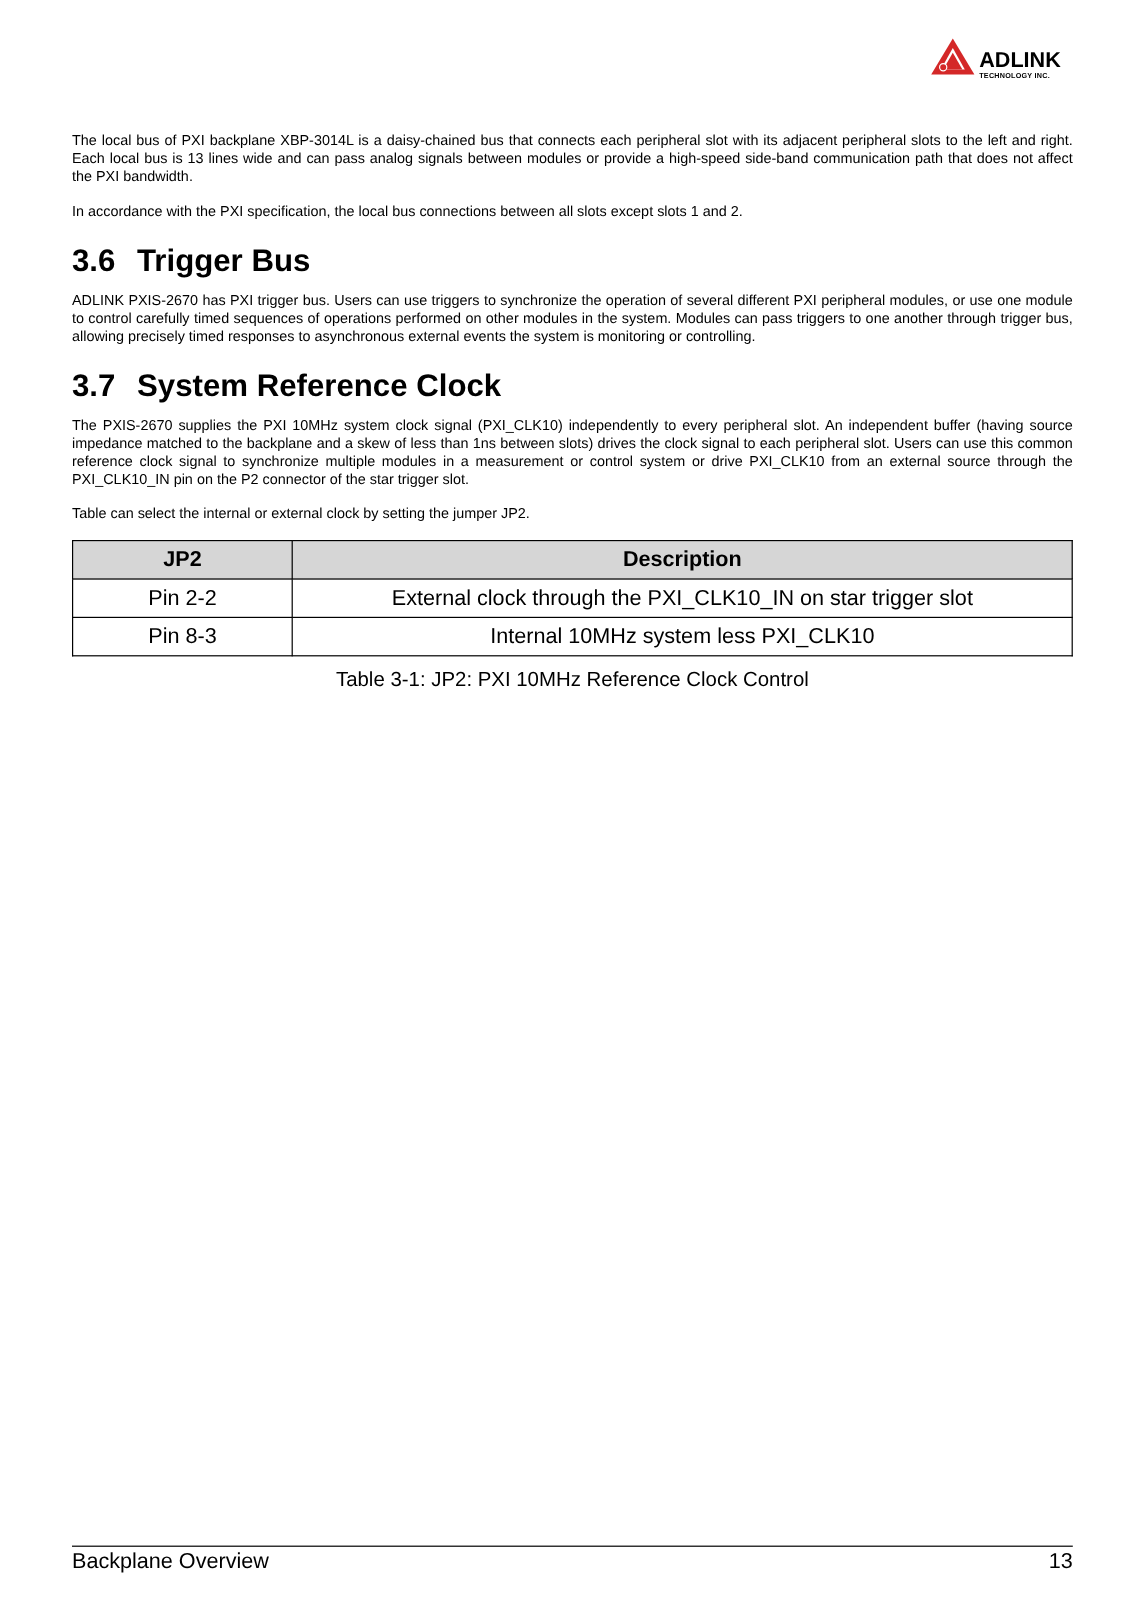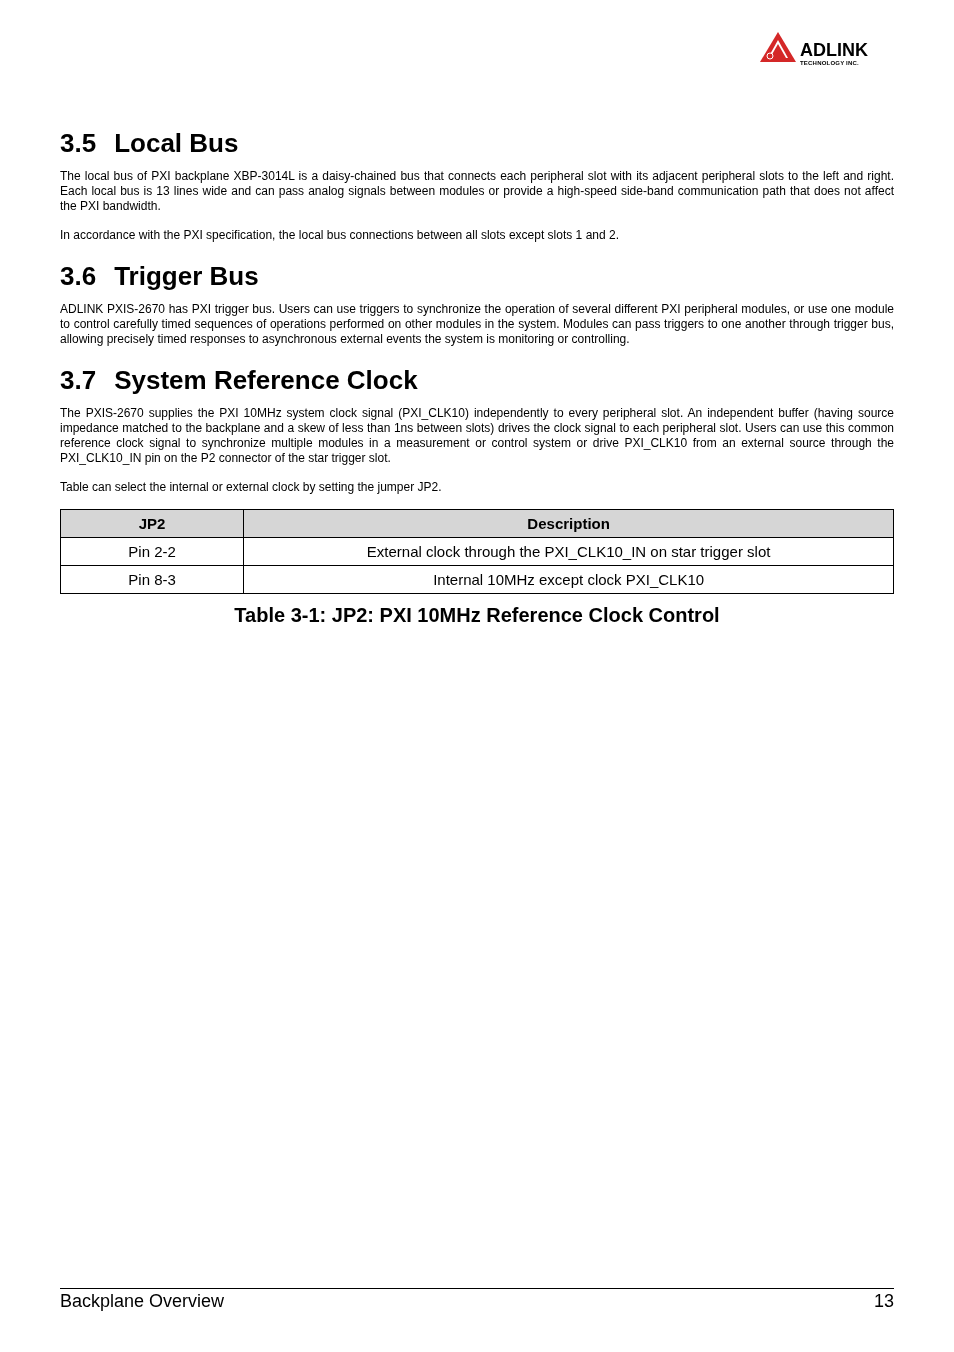--- a/index.html
+++ b/index.html
@@ -9,21 +9,21 @@
     background: #ffffff;
     color: #000000;
     padding: 50px 60px 40px 60px;
     display: flex;
     flex-direction: column;
     position: relative;
   }
   .logo-area {
     position: absolute;
     top: 30px;
-    right: 76px;
+    right: 60px;
     display: flex;
     align-items: center;
   }
   .content { margin-top: 60px; flex: 1; }
   .section-heading {
     font-size: 26px;
     font-weight: 700;
     margin-top: 18px;
     margin-bottom: 10px;
   }
@@ -31,32 +31,32 @@
   .para {
     font-size: 12px;
     line-height: 1.25;
     text-align: justify;
     margin-bottom: 14px;
   }
   .table-wrap { margin-top: 6px; }
   table {
     border-collapse: collapse;
     width: 100%;
-    font-size: 15px;
+    font-size: 18px;
   }
   table th, table td {
     border: 1px solid #000;
     padding: 5px 10px;
     text-align: center;
   }
   table th { background: #d6d6d6; font-weight: 700; }
   .table-caption {
     text-align: center;
-    font-weight: 700;
-    font-size: 20px;
+    font-weight: 400;
+    font-size: 17px;
     margin-top: 10px;
   }
   .footer {
     display: flex;
     justify-content: space-between;
     align-items: flex-end;
     border-top: 1px solid #000;
     padding-top: 2px;
     margin-top: auto;
     font-size: 18px;
@@ -74,23 +74,20 @@
     <polygon points="20,10 30,28 10,28" fill="#ffffff"></polygon>
     <polygon points="20,14 28,28 12,28" fill="#d42828"></polygon>
     <circle cx="12" cy="26" r="3" fill="#d42828" stroke="#fff" stroke-width="1"></circle>
     <text x="42" y="26" font-family="Arial" font-weight="900" font-size="18" fill="#000">ADLINK</text>
     <text x="42" y="35" font-family="Arial" font-weight="700" font-size="6" fill="#000" letter-spacing="0.2">TECHNOLOGY INC.</text>
   </svg>
 </div>
 
 <div class="content">
 
-  <h2 class="section-heading">
-    <span class="section-num">3.5</span><span>Local Bus</span>
-  </h2>
   <p class="para">The local bus of PXI backplane XBP-3014L is a daisy-chained bus that connects each peripheral slot with its adjacent peripheral slots to the left and right. Each local bus is 13 lines wide and can pass analog signals between modules or provide a high-speed side-band communication path that does not affect the PXI bandwidth.</p>
   <p class="para">In accordance with the PXI specification, the local bus connections between all slots except slots 1 and 2.</p>
 
   <h2 class="section-heading">
     <span class="section-num">3.6</span><span>Trigger Bus</span>
   </h2>
   <p class="para">ADLINK PXIS-2670 has PXI trigger bus. Users can use triggers to synchronize the operation of several different PXI peripheral modules, or use one module to control carefully timed sequences of operations performed on other modules in the system. Modules can pass triggers to one another through trigger bus, allowing precisely timed responses to asynchronous external events the system is monitoring or controlling.</p>
 
   <h2 class="section-heading">
     <span class="section-num">3.7</span><span>System Reference Clock</span>
@@ -106,21 +103,21 @@
           <th>Description</th>
         </tr>
       </thead>
       <tbody>
         <tr>
           <td>Pin 2-2</td>
           <td>External clock through the PXI_CLK10_IN on star trigger slot</td>
         </tr>
         <tr>
           <td>Pin 8-3</td>
-          <td>Internal 10MHz except clock PXI_CLK10</td>
+          <td>Internal 10MHz system less PXI_CLK10</td>
         </tr>
       </tbody>
     </table>
     <div class="table-caption">Table  3-1: JP2: PXI 10MHz Reference Clock Control</div>
   </div>
 
 </div>
 
 <div class="footer">
   <span class="footer-left">Backplane Overview</span>

